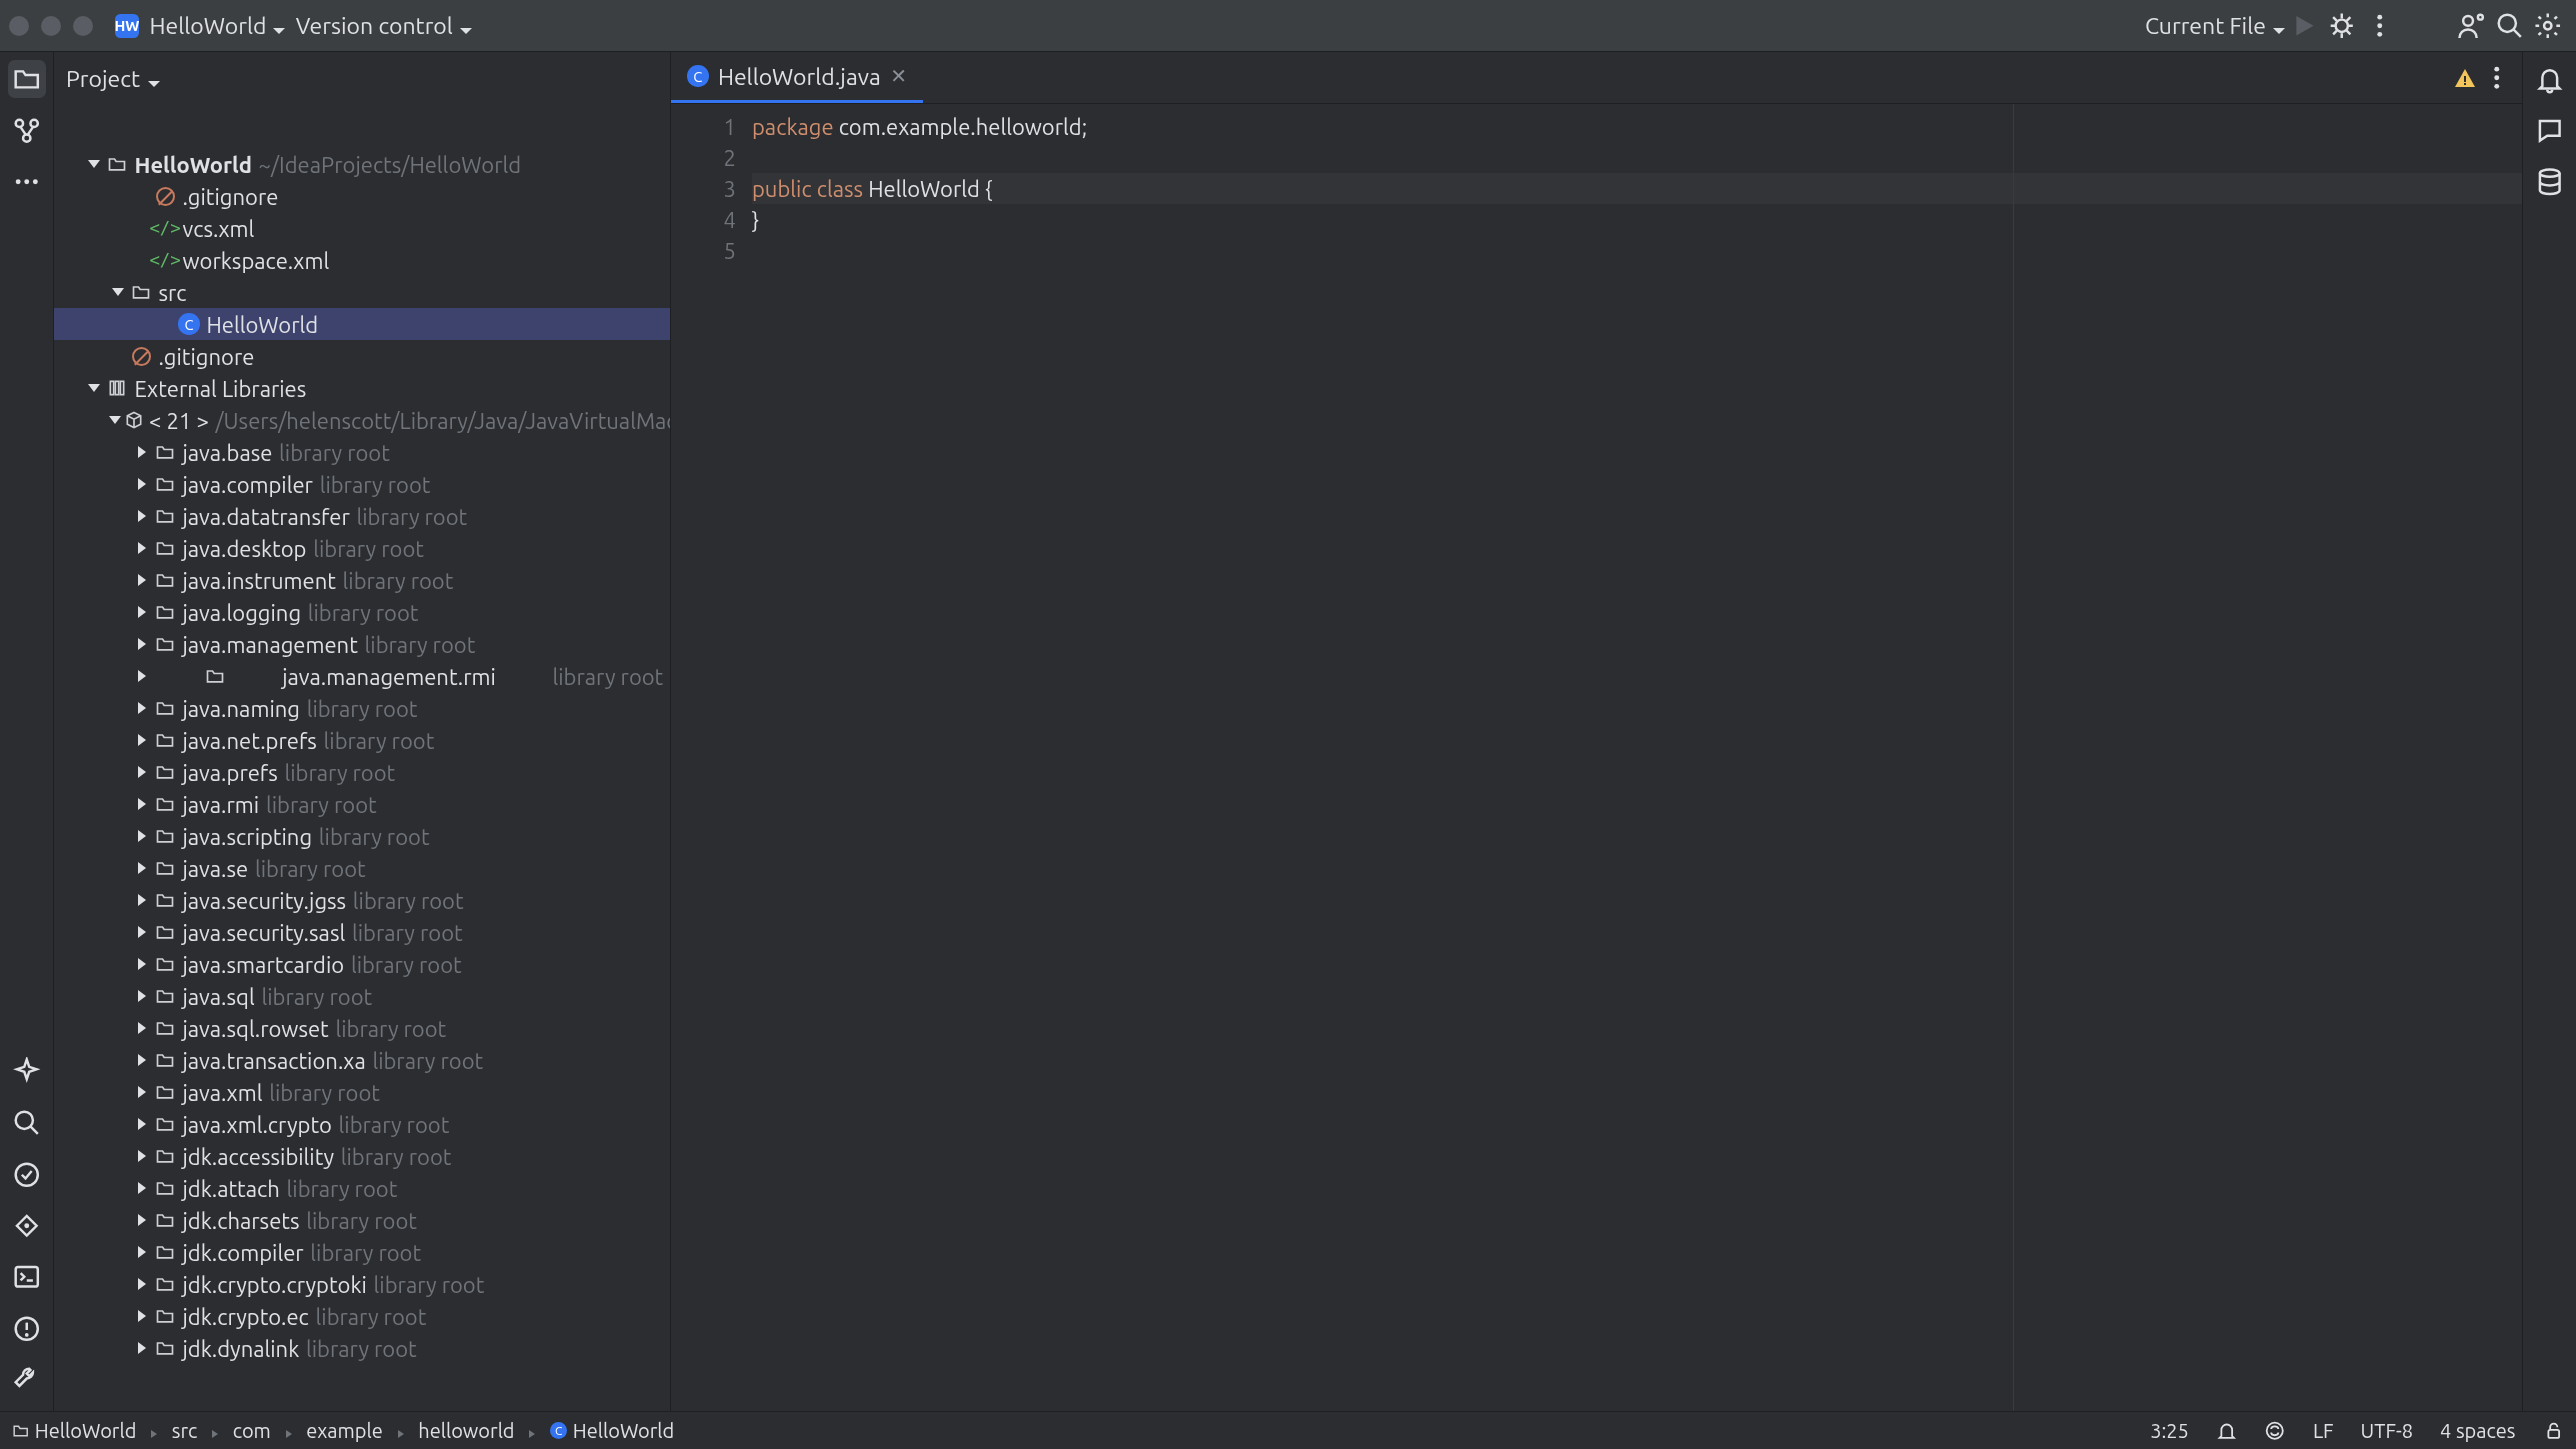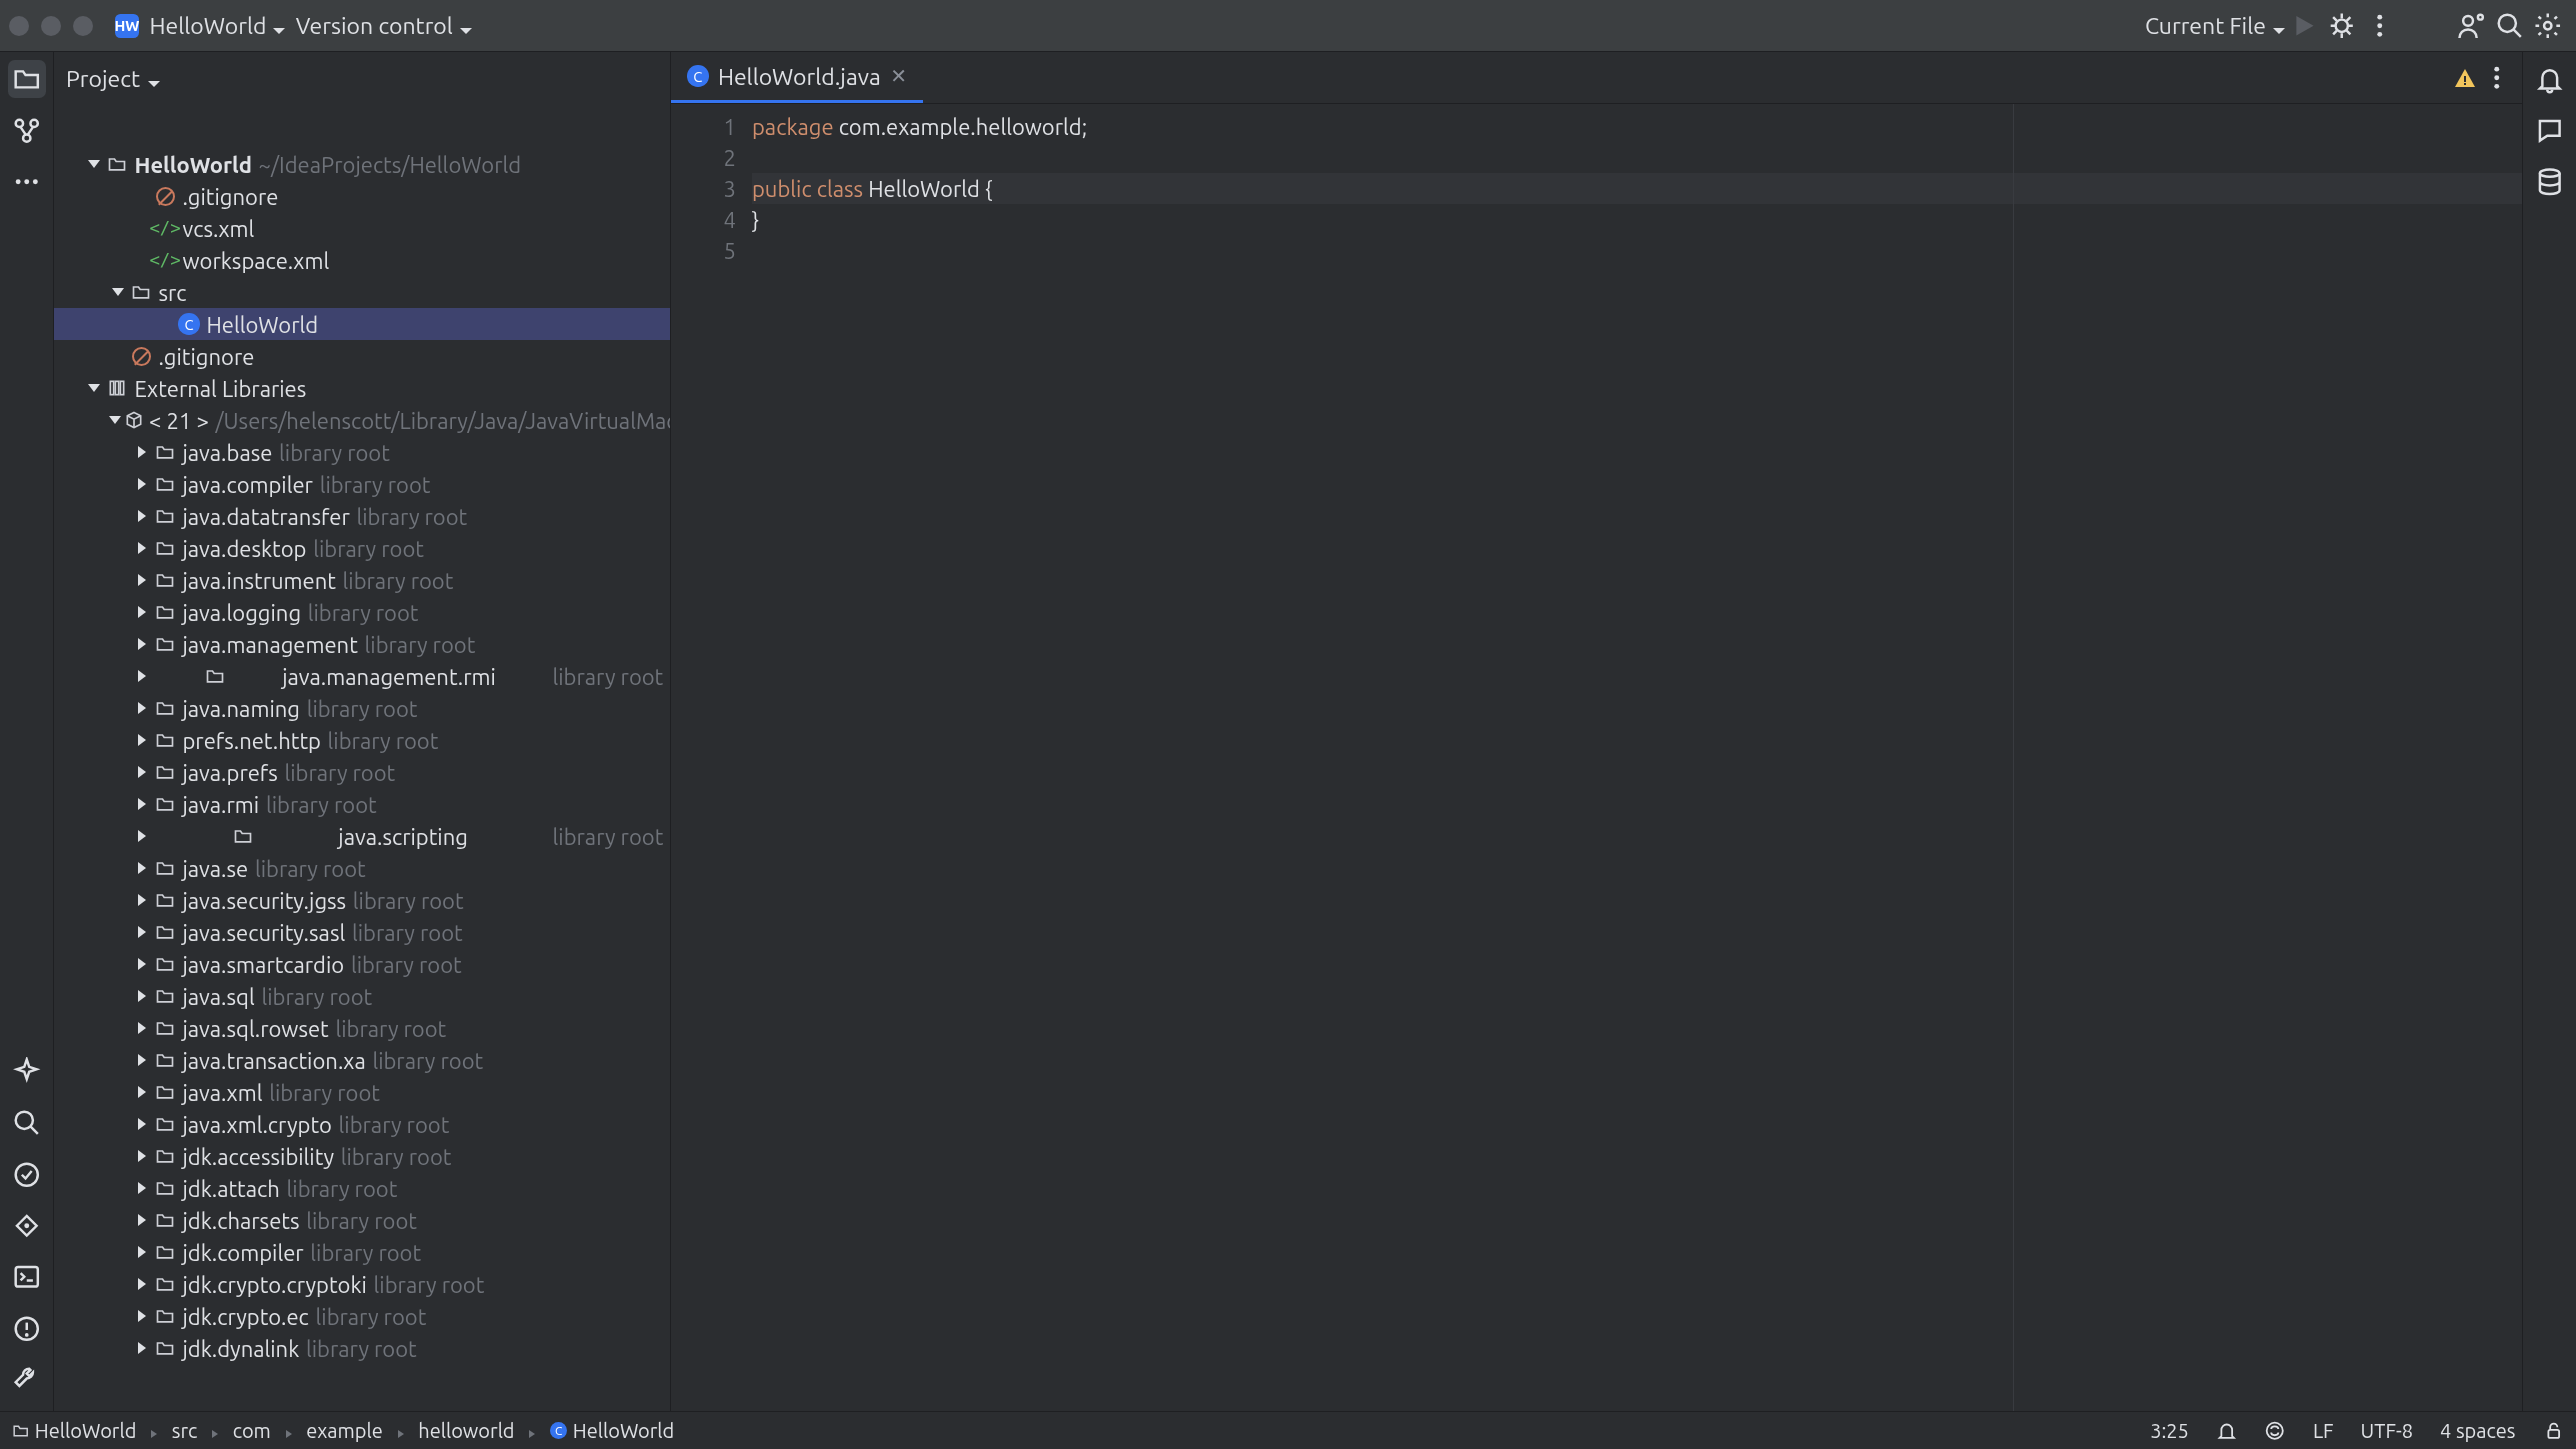--- a/index.html
+++ b/index.html
@@ -382,21 +382,21 @@
             <span>java.naming</span>
             <span class="tag">library root</span>
           </div>
           <div class="tree-row" style="padding-left: 79px;">
             <span class="arrow col"></span>
             <span class="ticon">
               <svg width="20" height="20" viewBox="0 0 24 24" class="folder-svg">
                 <path d="M3 6h6l2 3h10v10H3z"></path>
               </svg>
             </span>
-            <span>prefs.net.http</span>
+            <span>java.net.prefs</span>
             <span class="tag">library root</span>
           </div>
           <div class="tree-row" style="padding-left: 79px;">
             <span class="arrow col"></span>
             <span class="ticon">
               <svg width="20" height="20" viewBox="0 0 24 24" class="folder-svg">
                 <path d="M3 6h6l2 3h10v10H3z"></path>
               </svg>
             </span>
             <span>java.prefs</span>
@@ -405,21 +405,21 @@
           <div class="tree-row" style="padding-left: 79px;">
             <span class="arrow col"></span>
             <span class="ticon">
               <svg width="20" height="20" viewBox="0 0 24 24" class="folder-svg">
                 <path d="M3 6h6l2 3h10v10H3z"></path>
               </svg>
             </span>
             <span>java.rmi</span>
             <span class="tag">library root</span>
           </div>
-          <div class="tree-row" style="padding-left: 79px; justify-content: space-between;">
+          <div class="tree-row" style="padding-left: 79px;">
             <span class="arrow col"></span>
             <span class="ticon">
               <svg width="20" height="20" viewBox="0 0 24 24" class="folder-svg">
                 <path d="M3 6h6l2 3h10v10H3z"></path>
               </svg>
             </span>
             <span>java.scripting</span>
             <span class="tag">library root</span>
           </div>
           <div class="tree-row" style="padding-left: 79px;">

